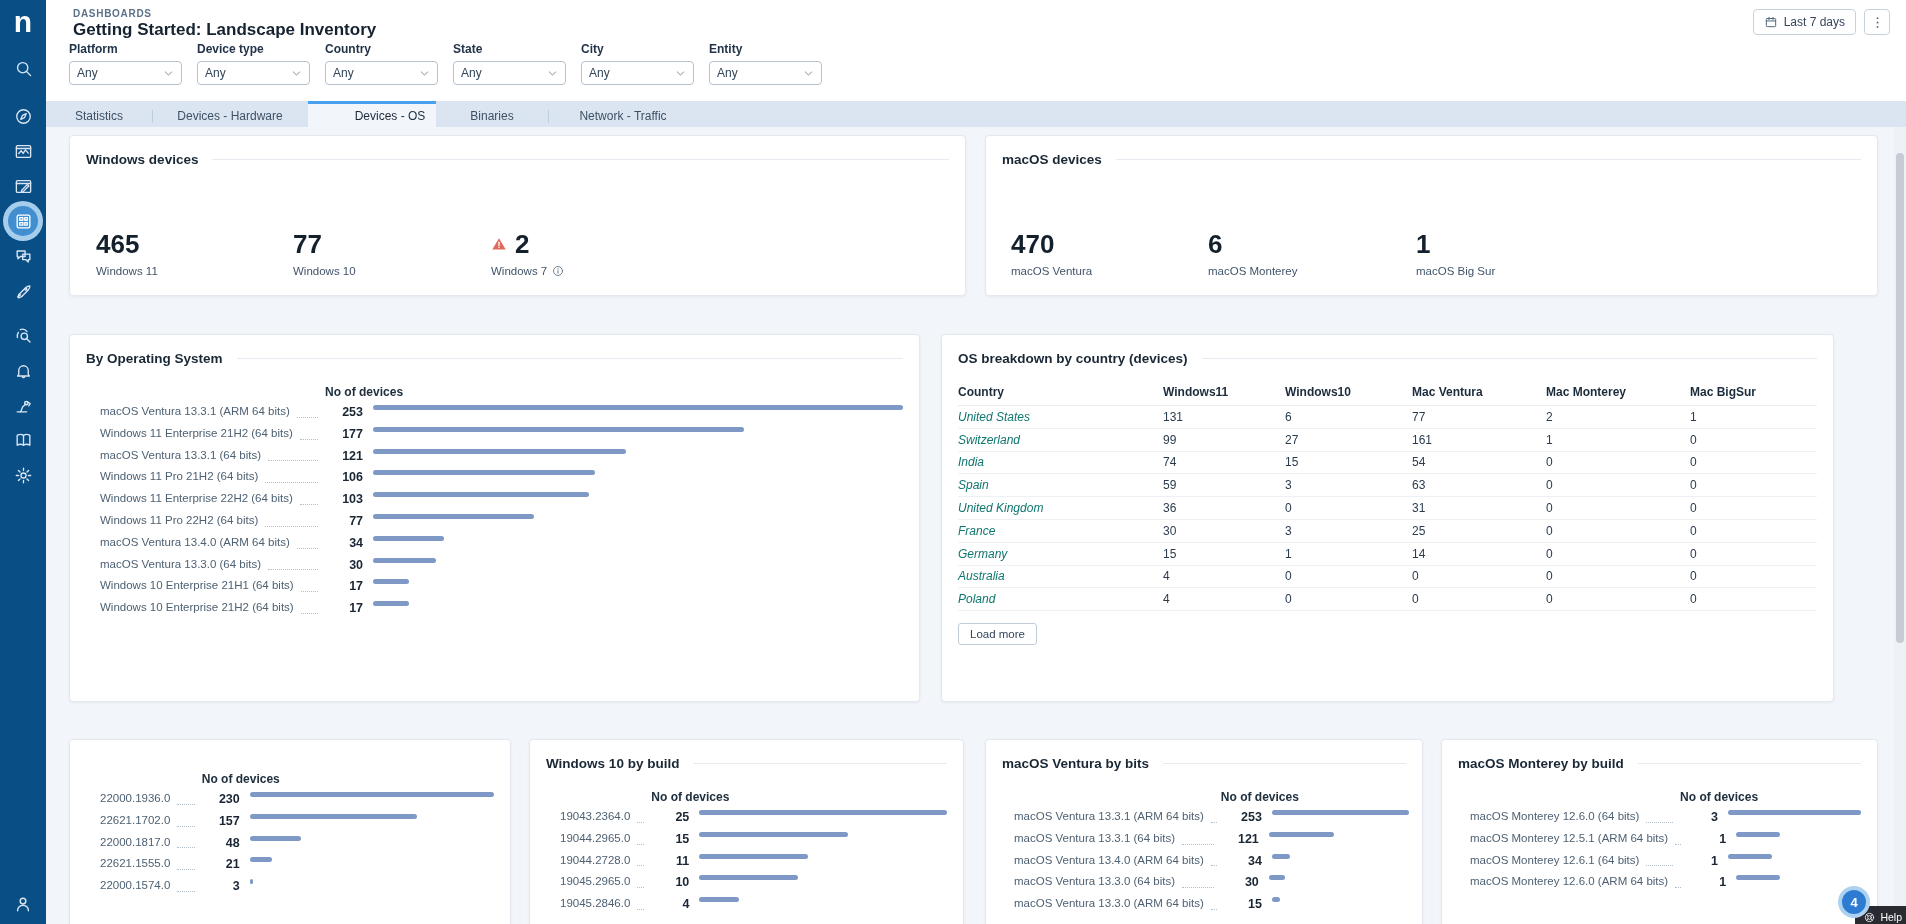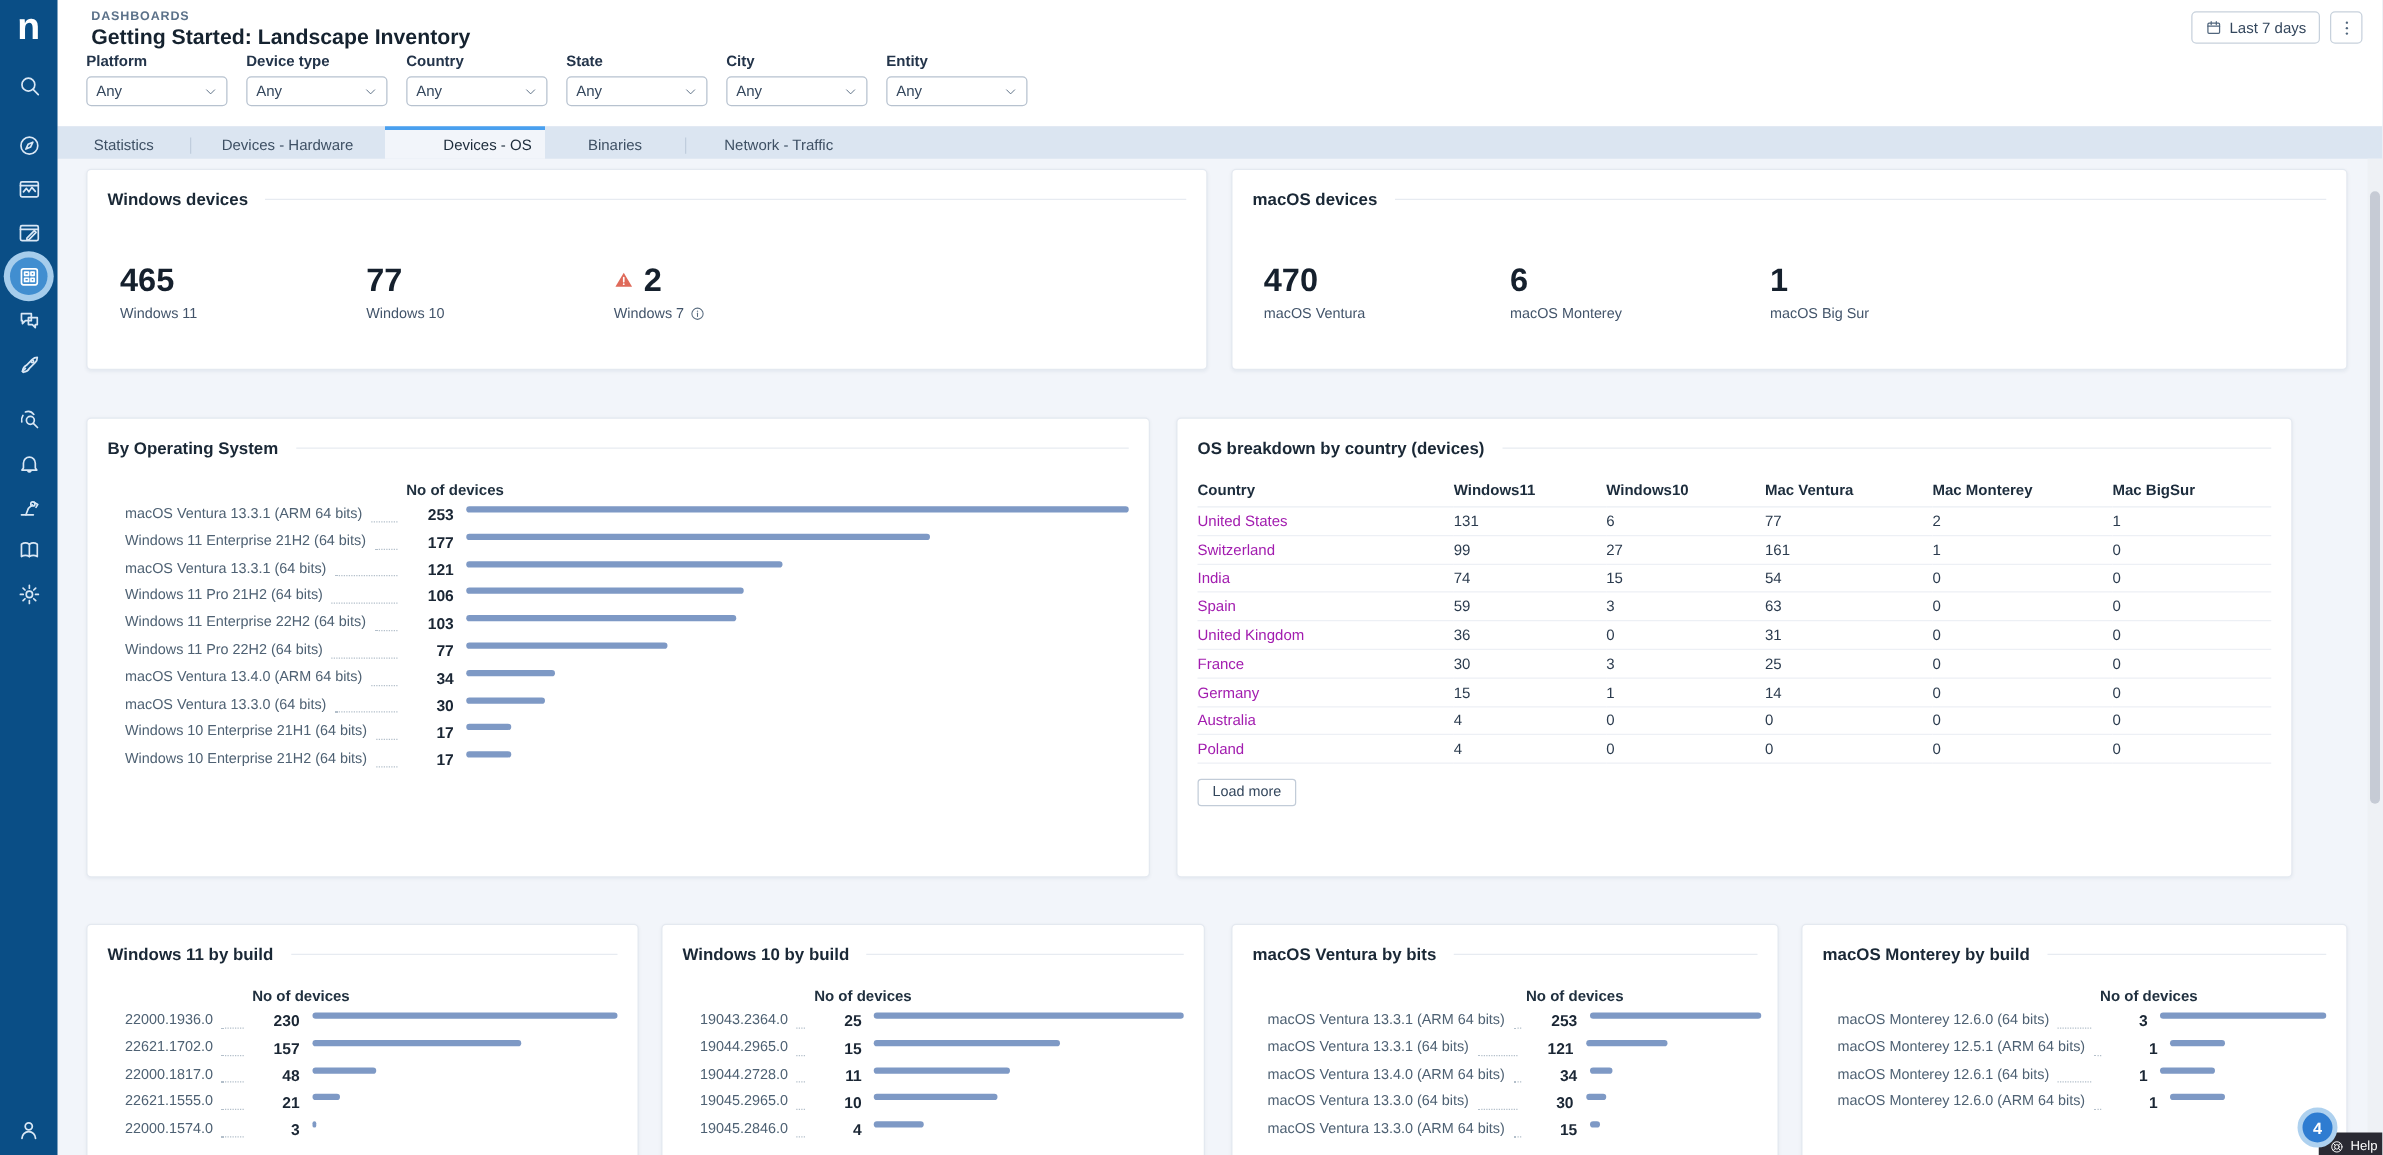--- a/index.html
+++ b/index.html
@@ -60,21 +60,21 @@
   .card-windows{left:69px;top:135px;width:897px;height:161px;}
   .card-macos{left:985px;top:135px;width:893px;height:161px;}
   .card-byos{left:69px;top:334px;width:851px;height:368px;--trackw:66%;}
   .card-table{left:941px;top:334px;width:893px;height:368px;}
   .card-w11{left:69px;top:739px;width:442px;height:265px;--trackw:62%;}
   .card-w10{left:529px;top:739px;width:435px;height:265px;--trackw:64%;}
   .card-ventura{left:985px;top:739px;width:438px;height:265px;--trackw:35%;}
   .card-monterey{left:1441px;top:739px;width:437px;height:265px;--trackw:34%;}
 
   
-  .kpi-row{position:relative;margin-top:42px;height:80px;}
+  .kpi-row{position:relative;margin-top:62px;height:80px;}
   .kpi{position:absolute;top:0;}
   .card-windows .kpi:nth-child(1){left:10px;}
   .card-windows .kpi:nth-child(2){left:207px;}
   .card-windows .kpi:nth-child(3){left:405px;}
   .card-macos .kpi:nth-child(1){left:9px;}
   .card-macos .kpi:nth-child(2){left:206px;}
   .card-macos .kpi:nth-child(3){left:414px;}
   .kpi-value{font-size:26px;font-weight:700;color:#15202d;display:flex;align-items:center;gap:8px;line-height:28px;}
   .kpi-label{margin-top:7px;font-size:11.5px;color:#42546a;display:flex;align-items:center;gap:5px;}
   .icon.warning{width:16px;height:16px;}
@@ -94,21 +94,21 @@
   .c-val{width:38px;text-align:right;font-size:12.5px;font-weight:700;color:#1a2634;margin-right:10px;flex:none;}
   .c-track{width:var(--trackw);flex:none;}
   .c-bar{display:block;height:5px;background:#7e99c5;border-radius:2.5px;min-width:3px;}
 
   
   .tbl{width:100%;border-collapse:collapse;margin-top:12px;table-layout:fixed;}
   .tbl col.c1{width:205px;} .tbl col.c2{width:122px;} .tbl col.c3{width:127px;}
   .tbl col.c4{width:134px;} .tbl col.c5{width:144px;}
   .tbl th{font-size:12px;font-weight:700;color:#1c2c3c;text-align:left;height:26px;padding:0;border-bottom:1px solid #eaeef3;}
   .tbl td{font-size:12px;color:#2b3b4e;height:21.8px;padding:0;border-bottom:1px solid #edf0f5;}
-  .tbl td:first-child{color:#a21caf;}
+  .tbl td:first-child{color:#0f766e;font-style:italic;}
   .tbl tr:last-child td{border-bottom:1px solid #edf0f5;}
   .load-more{margin-top:12px;display:inline-block;border:1px solid #c2ccd8;border-radius:3px;background:#fff;
     font-size:11.5px;color:#33465c;padding:4px 11px;cursor:pointer;font-family:"Liberation Sans",sans-serif;}
 
   
   .help-bubble{position:absolute;left:1838px;top:886px;width:32px;height:32px;border-radius:50%;background:#2e7cd1;
     border:4px solid #aed1ef;box-sizing:border-box;display:flex;align-items:center;justify-content:center;
     color:#fff;font-size:13px;font-weight:700;z-index:30;cursor:pointer;}
   .help-tag{position:absolute;right:-5px;top:906px;height:22px;background:#2a2a33;color:#fff;border-radius:4px;
     display:flex;align-items:center;gap:5px;padding:0 9px;font-size:10.5px;z-index:29;cursor:pointer;}
@@ -599,21 +599,20 @@
             <td>0</td>
             <td>0</td>
             <td>0</td>
           </tr>
         </tbody>
     </table>
     <button class="load-more">Load more</button>
   </div>
 
   <div class="card card-w11">
-    <div class="card-title">Windows 11 by build</div>
     <div class="chart" id="chart-w11">
         <div class="chart-header">
           <span class="ch-spacer"></span>
           <span class="ch-text">No of devices</span>
         </div>
         <div class="c-row">
           <span class="c-label">22000.1936.0</span>
           <span class="c-dots"></span>
           <span class="c-val">230</span>
           <span class="c-track">

